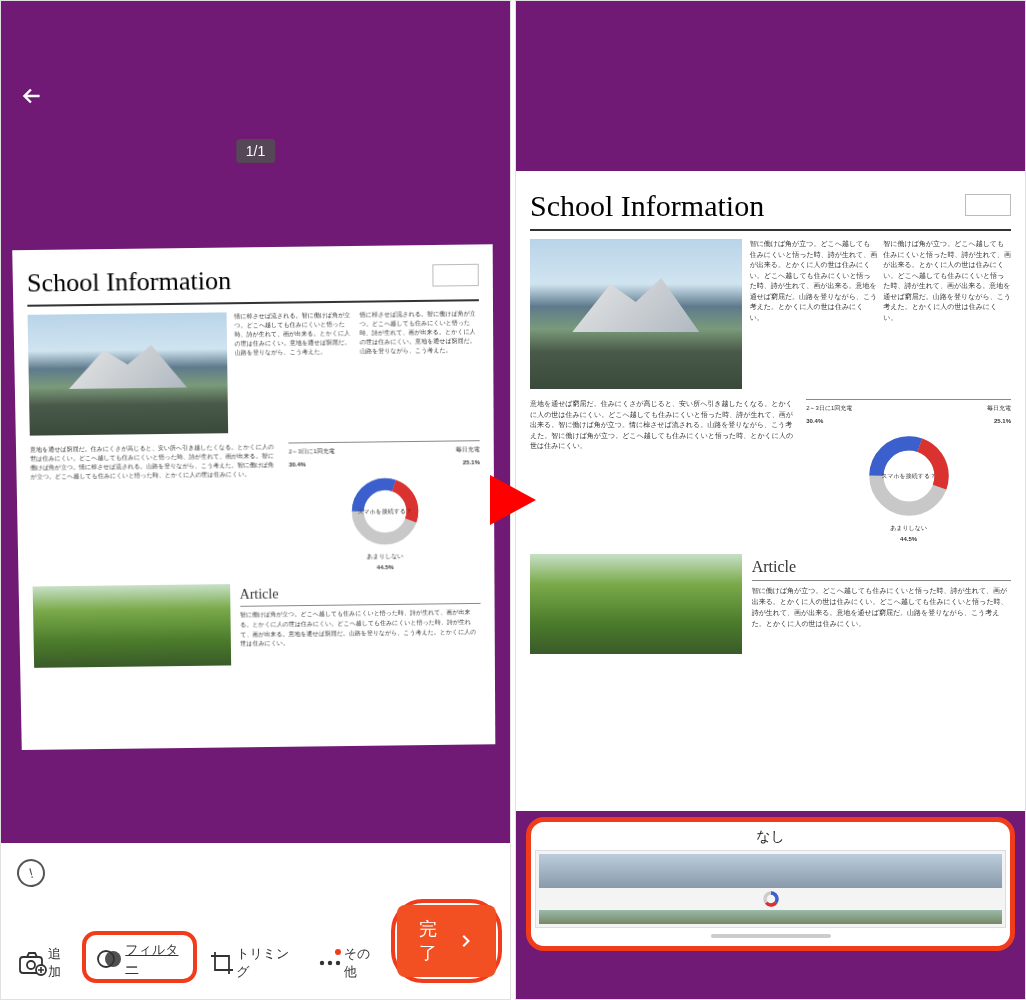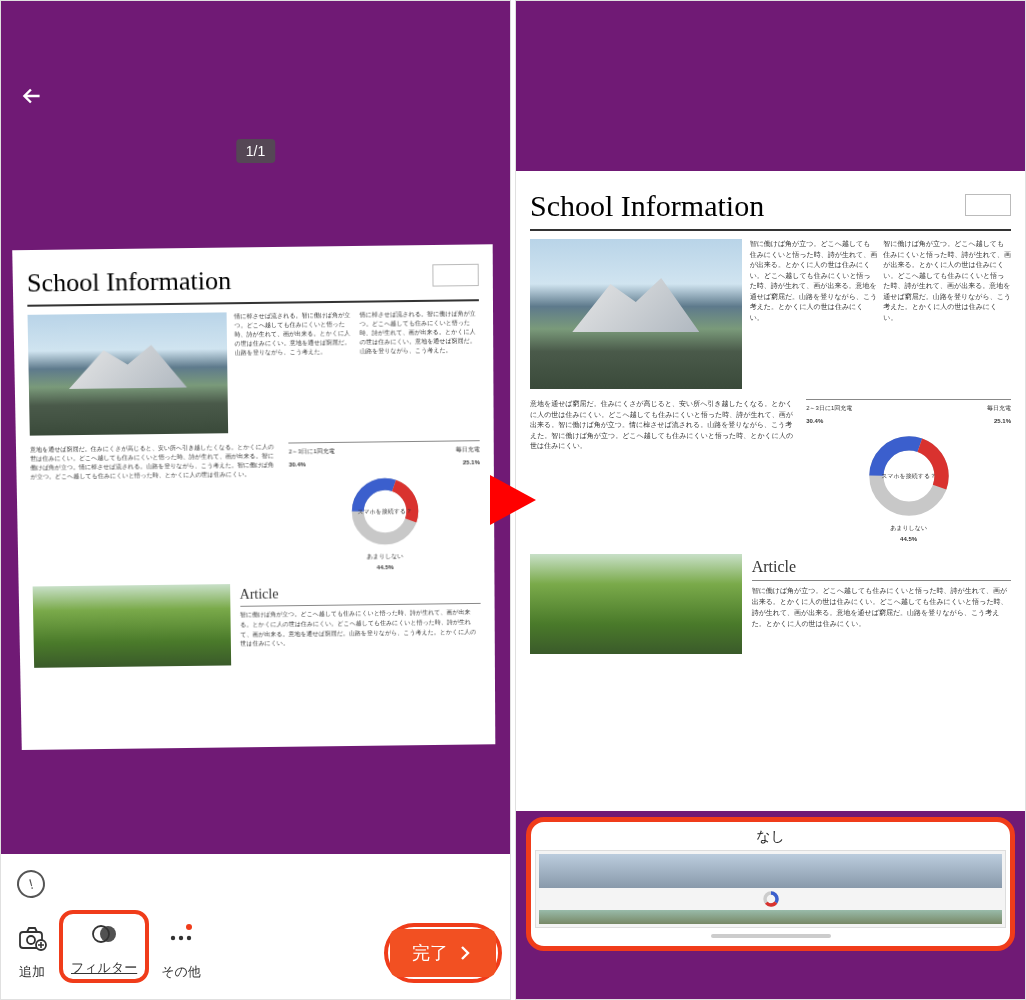--- a/index.html
+++ b/index.html
@@ -83,23 +83,23 @@
   font-size: 14px; color: #555;
   transform: rotate(-15deg);
 }
 .toolbar {
   display: flex;
   align-items: flex-end;
   gap: 4px;
 }
 .tool {
   display: flex;
-  flex-direction: column;
+  flex-direction: row;
   align-items: center;
-  gap: 11px;
+  gap: 1px;
   padding: 6px 8px 2px 8px;
   color: #333;
   font-size: 13px;
 }
 .tool-icon { height: 28px; display: flex; align-items: center; justify-content: center; }
 .highlight-box {
   border: 4px solid #f03c1a;
   border-radius: 14px;
   text-decoration: underline;
 }
@@ -313,20 +313,28 @@
           <span>追加</span>
         </div>
         <div class="tool highlight-box">
           <div class="tool-icon">
             <svg width="30" height="26" viewBox="0 0 30 26">
                 <circle cx="12" cy="13" r="8" fill="none" stroke="#333" stroke-width="1.8"></circle>
                 <circle cx="19" cy="13" r="8" fill="#333" opacity="0.85"></circle>
               </svg>
           </div>
           <span>フィルター</span>
+        </div>
+        <div class="tool">
+          <div class="tool-icon">
+            <svg width="26" height="26" viewBox="0 0 26 26" fill="none" stroke="#333" stroke-width="1.8">
+                <path d="M6 2v18h18M2 6h18v18"></path>
+              </svg>
+          </div>
+          <span>トリミング</span>
         </div>
         <div class="tool">
           <div class="tool-icon more-wrap">
             <svg width="26" height="10" viewBox="0 0 26 10">
                 <circle cx="5" cy="5" r="2.2" fill="#333"></circle>
                 <circle cx="13" cy="5" r="2.2" fill="#333"></circle>
                 <circle cx="21" cy="5" r="2.2" fill="#333"></circle>
               </svg>
             <div class="red-dot"></div>
           </div>

